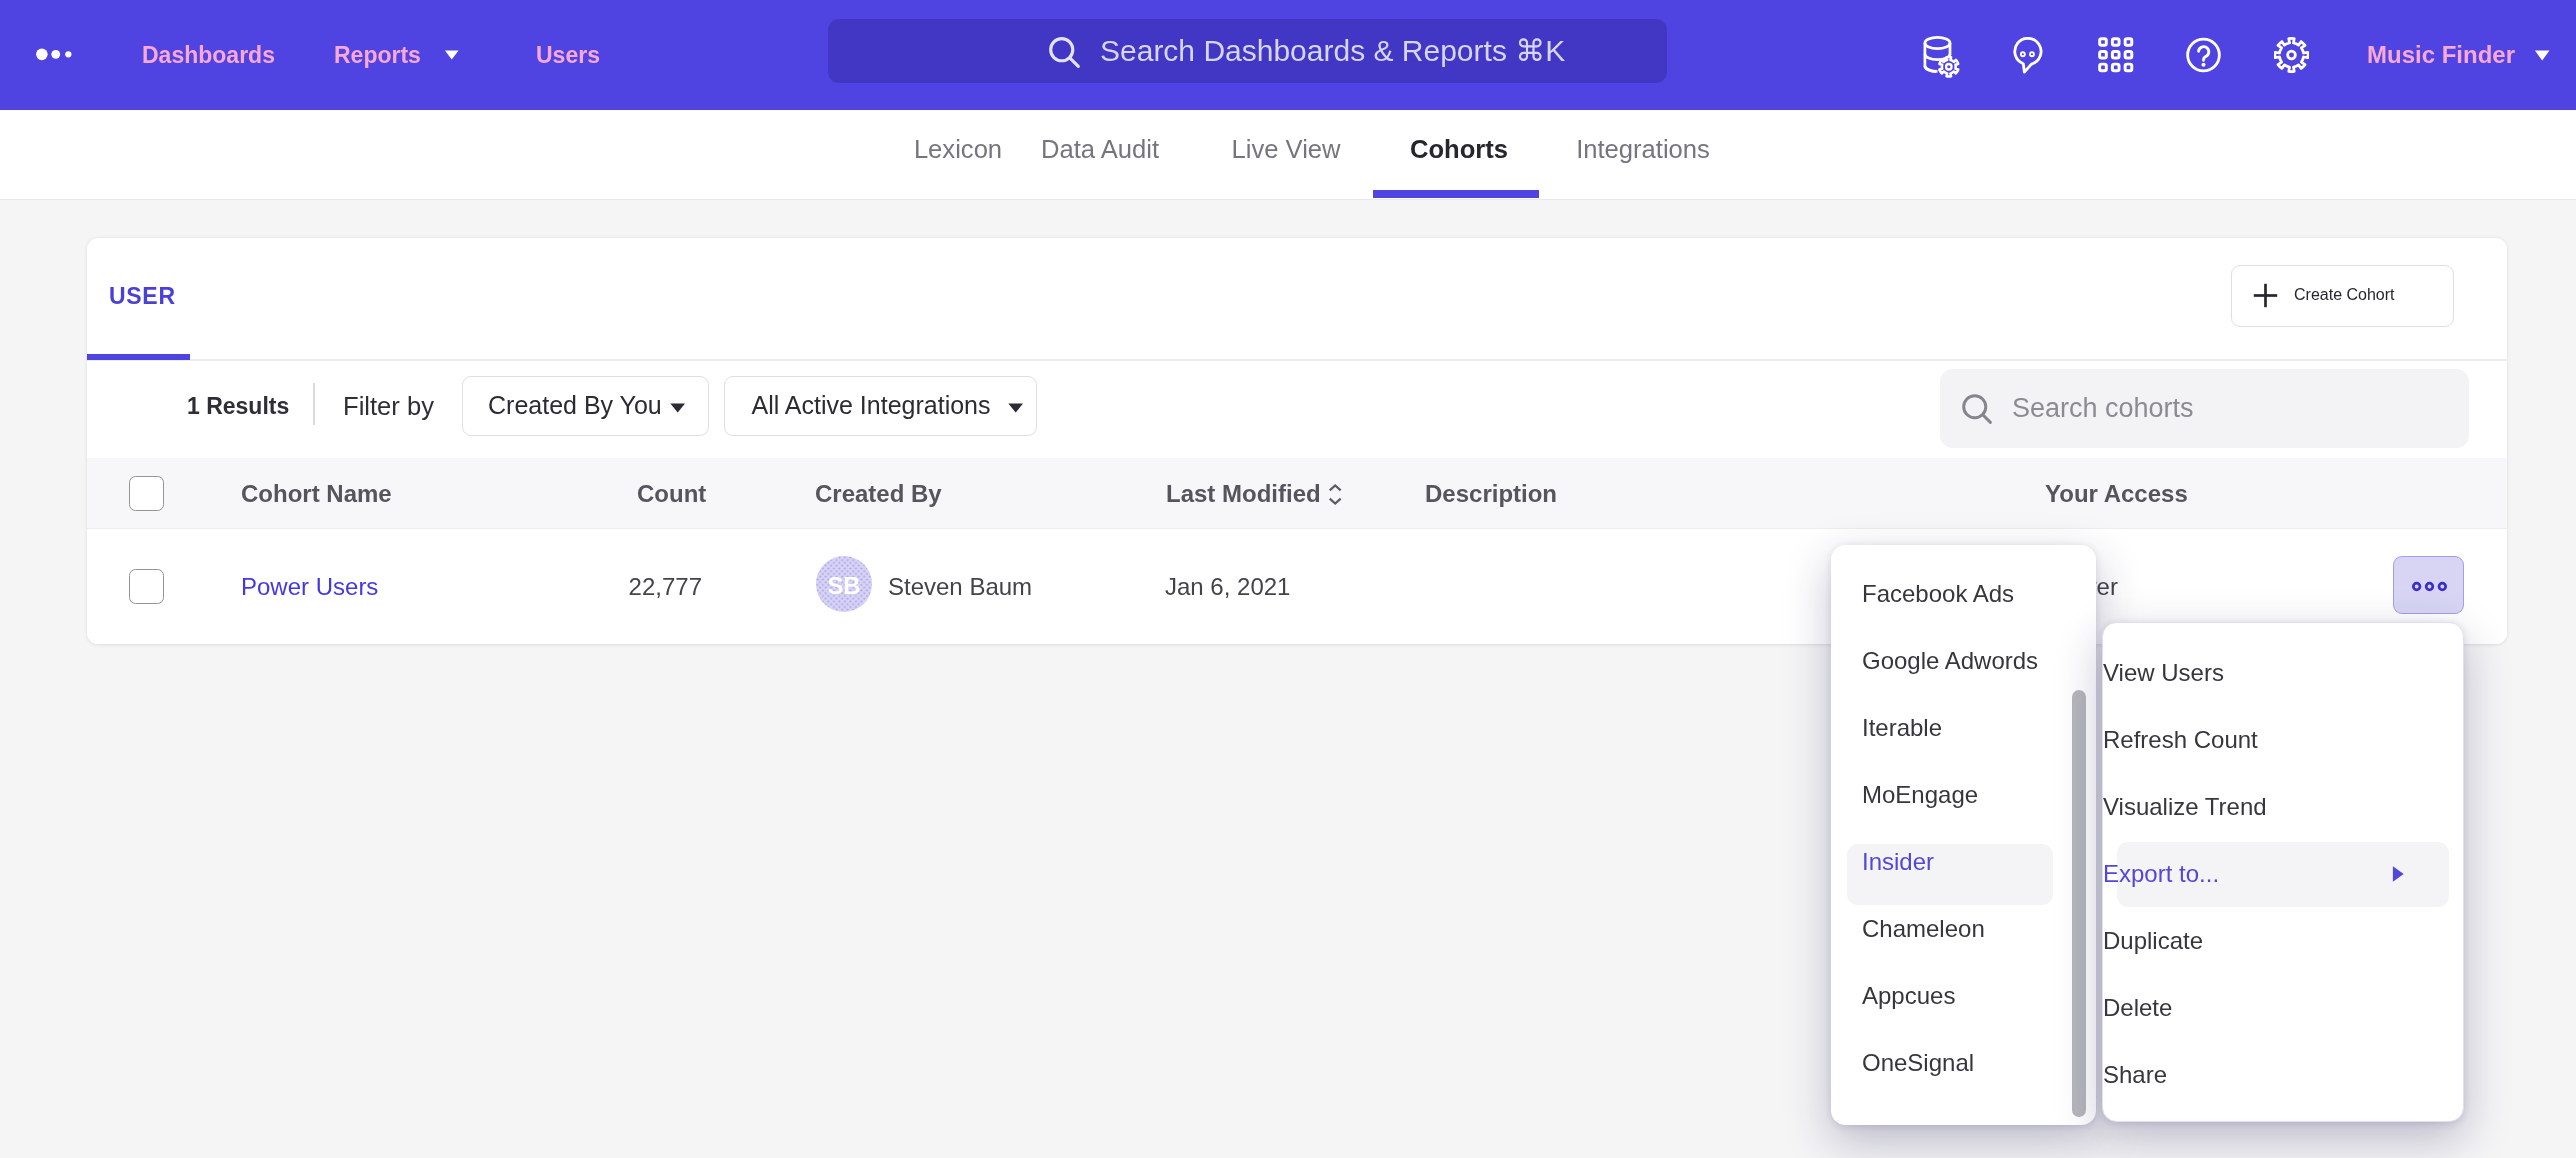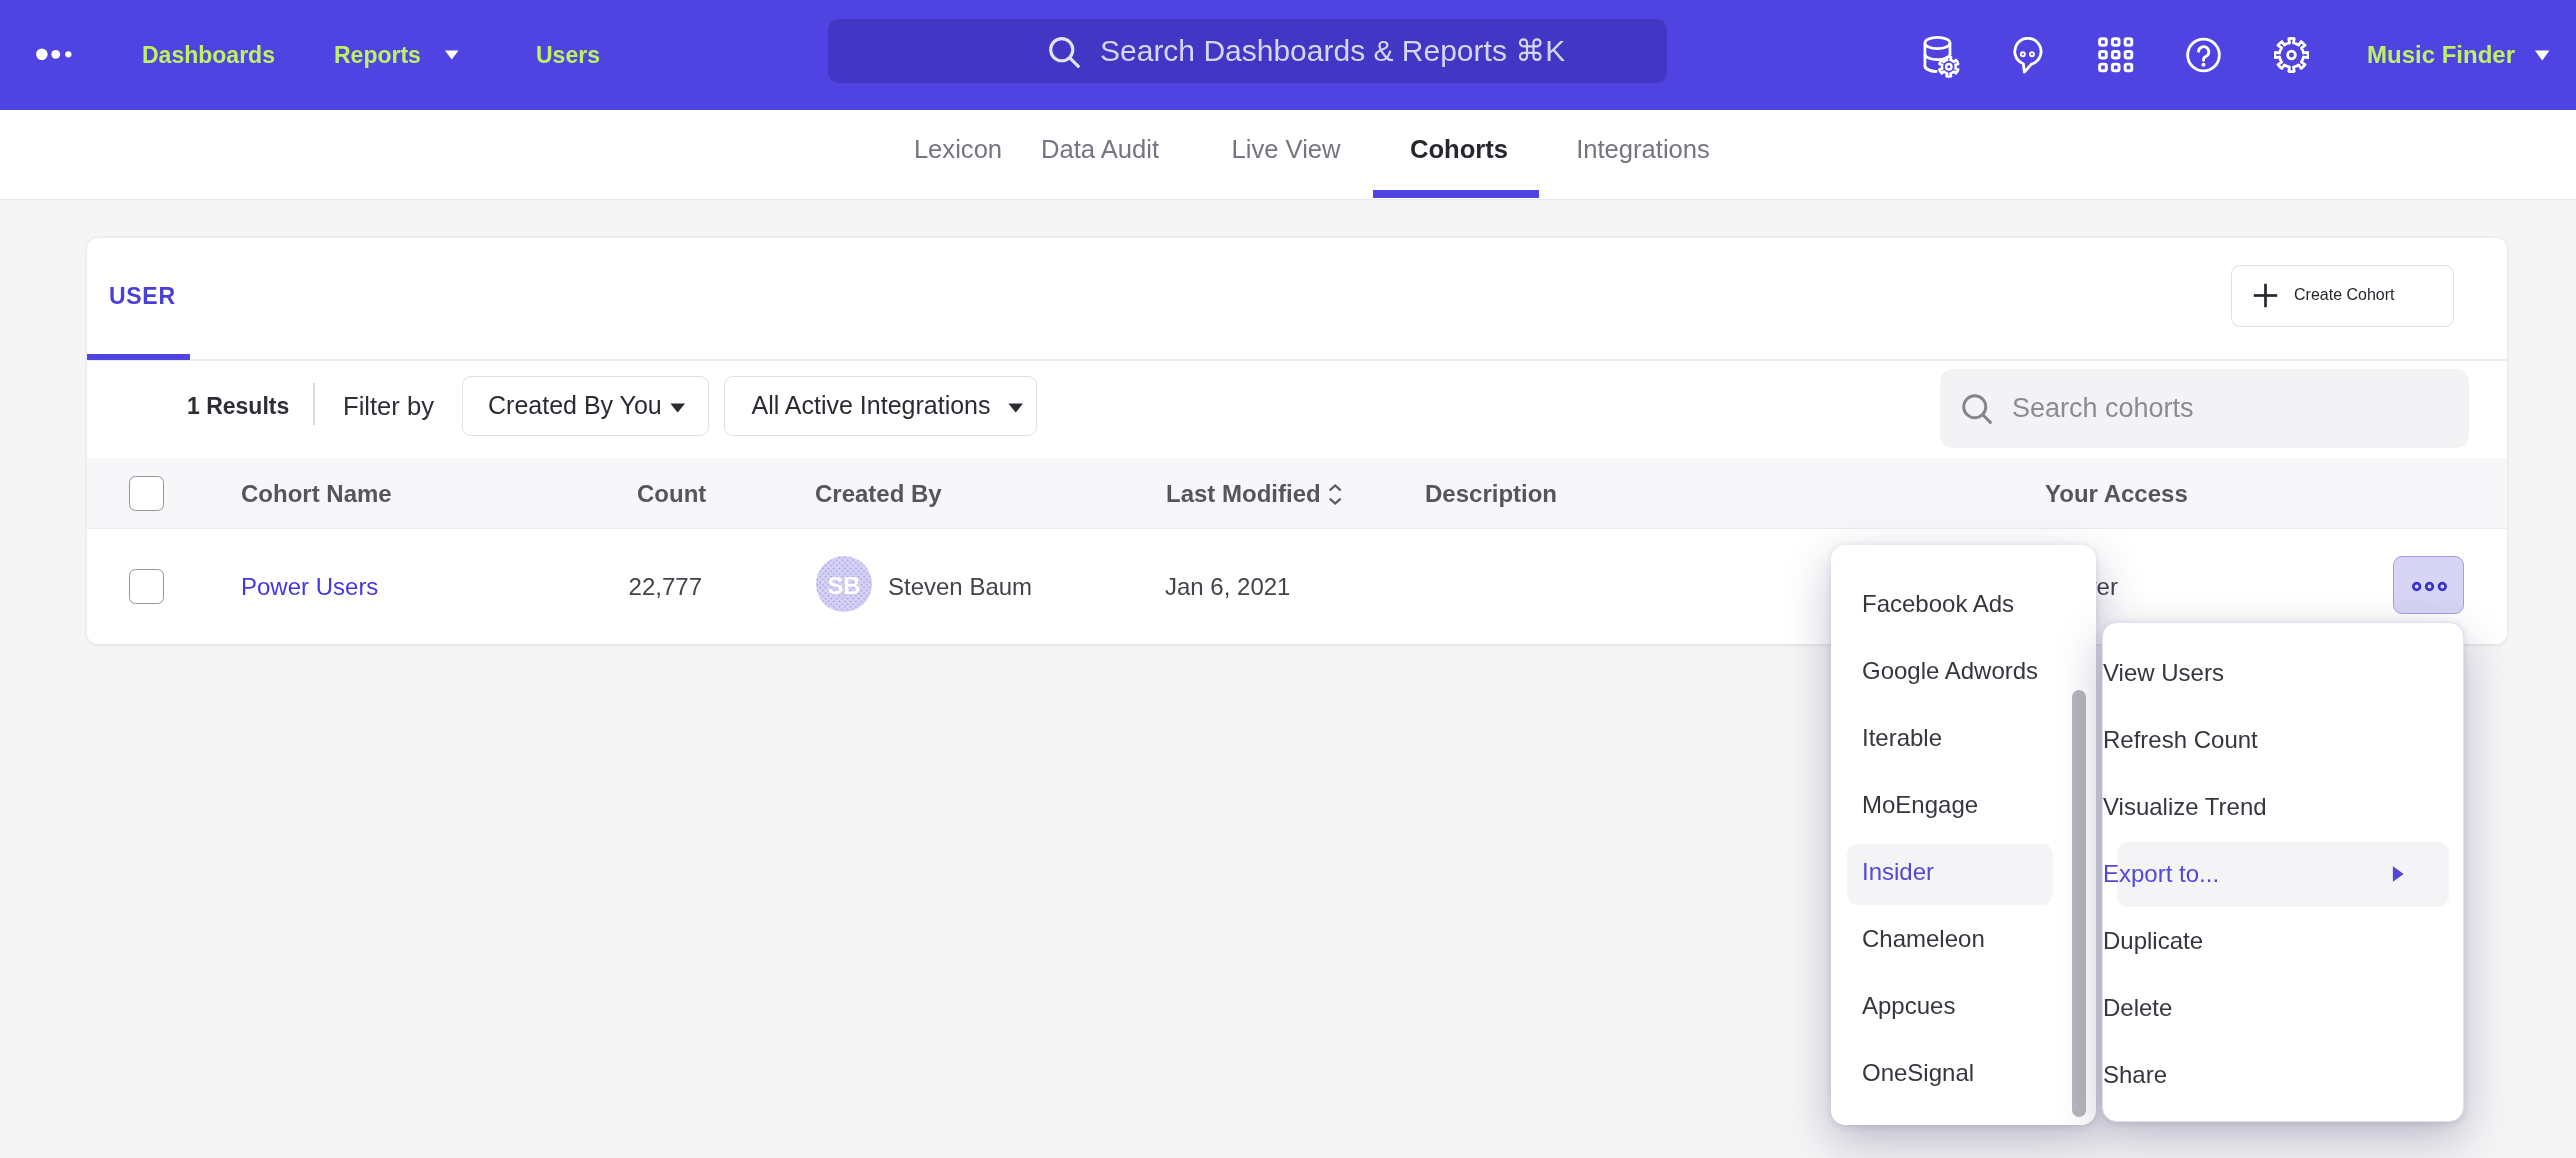--- a/index.html
+++ b/index.html
@@ -1,21 +1,21 @@
 <!DOCTYPE html>
 <html style="font-size:14.6px"><head>
 <meta charset="utf-8">
 <style>
 * { margin:0; padding:0; box-sizing:border-box; }
 html,body { width:2576px; height:1158px; background:#f5f5f6; font-family:"Liberation Sans", sans-serif; overflow:hidden; }
 .abs { position:absolute; }
 
 
 #nav { position:absolute; left:0; top:0; width:2576px; height:110px; background:#4f44e1; }
-.navlink { position:absolute; top:0; height:110px; line-height:110px; color:#bef264; font-size:23px; font-weight:600; }
+.navlink { position:absolute; top:0; height:110px; line-height:110px; color:#f9a8d4; font-size:23px; font-weight:600; }
 #navsearch { position:absolute; left:828px; top:19px; width:839px; height:64px; border-radius:11px; background:rgba(10,2,68,0.18); }
 #navsearch .ph { position:absolute; left:272px; top:0; height:64px; line-height:64px; font-size:30px; color:#d7d5f4; }
 
 
 
 #tabstrip { position:absolute; left:0; top:110px; width:2576px; height:90px; background:#ffffff; border-bottom:1.8px solid #e8e8ea; }
 .tab { position:absolute; top:0; height:89px; line-height:79px; font-size:25.6px; color:#75757f; transform:translateX(-50%); }
 .tab.active { color:#26262e; font-weight:700; }
 #tabunderline { position:absolute; left:1373px; top:80px; width:166px; height:8.2px; background:#4f44e1; }
 
@@ -34,21 +34,21 @@
 #thead { position:absolute; left:0; top:220px; width:2420px; height:71px; background:#f7f7f9; border-bottom:1.8px solid #ededf0; }
 .th { position:absolute; top:0; height:71px; line-height:71px; font-size:24px; color:#55555e; font-weight:600; }
 .cb { position:absolute; width:35px; height:35px; background:#fff; border:1.8px solid #94949c; border-radius:6.4px; }
 #trow { position:absolute; left:0; top:291px; width:2420px; height:115px; background:#fff; border-radius:0 0 11px 11px; }
 .td { position:absolute; top:0; height:115px; line-height:115px; font-size:24px; color:#43434b; }
 
 #ooobtn { position:absolute; left:2306px; top:27px; width:71px; height:58px; background:#d7d5f3; border:1.8px solid #a49ded; border-radius:9px; }
 
 
 #submenu { z-index:10; position:absolute; left:1831px; top:545px; width:265px; height:580px; background:#fff; border-radius:14.6px; box-shadow:0 16.4px 46px rgba(40,35,90,0.28), 0 1.8px 7.3px rgba(40,35,90,0.12); overflow:hidden; }
-#submenu .list { position:absolute; left:0; top:25px; width:212px; }
+#submenu .list { position:absolute; left:0; top:15px; width:212px; }
 #submenu .mi { position:relative; height:67px; font-size:24px; color:#36363e; line-height:67px; padding-left:31px; }
 #submenu .hl { position:absolute; left:15.5px; top:299px; width:206px; height:61px; background:#f4f4f6; border-radius:11px; }
 #sb-thumb { position:absolute; left:241px; top:145px; width:13.7px; height:427px; background:#b6b6bc; border-radius:7.3px; }
 
 #mainmenu { z-index:10; position:absolute; left:2102px; top:622px; width:362px; height:500px; background:#fff; border-radius:14.6px; border:0.9px solid #e0def2; box-shadow:0 16.4px 46px rgba(40,35,90,0.28), 0 1.8px 7.3px rgba(40,35,90,0.12); }
 #mainmenu .list { position:absolute; left:0; top:15.5px; width:362px; }
 #mainmenu .mi { position:relative; height:67px; font-size:24px; color:#36363e; line-height:67px; }
 #mainmenu .hl { position:absolute; left:13.7px; top:219px; width:332px; height:65px; background:#f4f4f6; border-radius:11px; }
 #mainmenu .mi.purple, #submenu .mi.purple { color:#5347d9; }
 </style>

